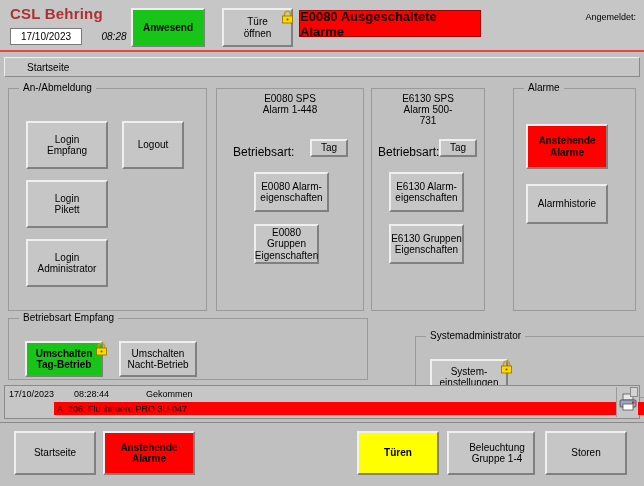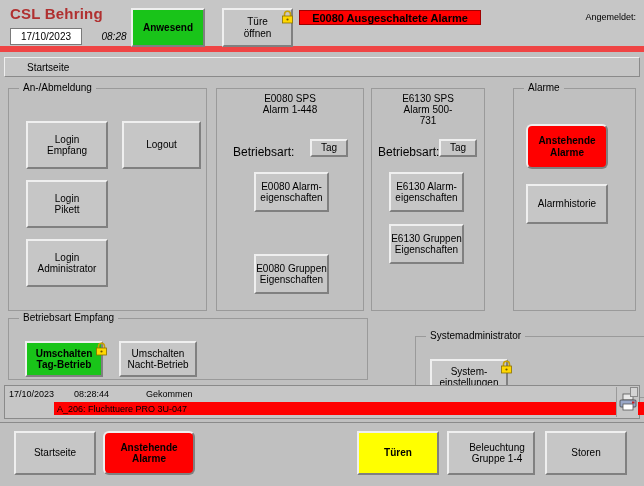--- a/index.html
+++ b/index.html
@@ -11,21 +11,21 @@
     font-size: 11px;
     color: #000;
     overflow: hidden;
   }
   .screen { position: relative; width: 644px; height: 486px; }
 
   
   .topbar {
     position: absolute; left:0; top:0; width:644px; height:52px;
     background: #c6c6c6;
-    border-bottom: 6px solid #ef4444;
+    border-bottom: 2px solid #ef4444;
   }
   .app-title {
     position:absolute; left:10px; top:5px;
     font-size: 15px; font-weight: bold; color:#b03030;
     letter-spacing: 0.2px;
   }
   .datebox {
     position:absolute; left:10px; top:28px;
     width:72px; height:17px;
     background:#fff; border:1px solid #7a7a7a;
@@ -45,41 +45,41 @@
     border-bottom:2px solid #808080;
     text-align:center;
     font-size:10px;
     color:#000;
     display:flex; align-items:center; justify-content:center;
     line-height:1.15;
     cursor:pointer;
     white-space:pre-line;
   }
   .btn.green { background:#19c419; }
-  .btn.red { background:#ff0000; color:#000; font-weight:bold;border-radius:6px; }
+  .btn.red { background:#ff0000; color:#000; font-weight:bold; }
   .btn.yellow { background:#ffff00; }
 
   .btn-anwesend {
     position:absolute; left:131px; top:8px; width:74px; height:39px;
     font-weight:bold;
   }
   .btn-tuer {
     position:absolute; left:222px; top:8px; width:71px; height:39px;
   }
   .lock {
     position:absolute;
     width:13px; height:14px;
   }
   .lock svg { display:block; }
   .lock-tuer { left:281px; top:10px; }
 
   .alarmbar {
-    position:absolute; left:299px; top:10px; width:182px; height:15px;
+    position:absolute; left:299px; top:10px; width:182px; height:27px;
     background:#ff0000; border:1px solid #a00000;
-    font-size:11px; font-weight:bold; color:#000;
+    font-size:13px; font-weight:bold; color:#000;
     display:flex; align-items:center; justify-content:center;
   }
   .angemeldet {
     position:absolute; right:8px; top:12px;
     font-size:9px; color:#000;
   }
 
   
   .tabstrip {
     position:absolute; left:4px; top:57px; width:636px; height:20px;
@@ -113,30 +113,30 @@
   .grp-e0080 { left:216px; top:88px; width:148px; height:223px;padding-left:48px; }
   .grp-e6130 { left:371px; top:88px; width:114px; height:223px; }
   .grp-alarme { left:513px; top:88px; width:123px; height:223px; }
   .grp-betriebsart { left:8px; top:318px; width:360px; height:62px; }
   .grp-sysadmin { left:375px; top:336px; width:289px; height:62px;margin-left:40px; }
 
   .title-multiline { white-space:pre-line; text-align:center; }
 
   
   .b-login-empfang { position:absolute; left:17px; top:32px; width:82px; height:48px; }
-  .b-logout        { position:absolute; left:113px; top:32px; width:79px; height:48px; }
+  .b-logout        { position:absolute; left:113px; top:32px; width:62px; height:48px; }
   .b-login-pikett  { position:absolute; left:17px; top:91px; width:82px; height:48px; }
   .b-login-admin   { position:absolute; left:17px; top:150px; width:82px; height:48px; }
 
   
   .lbl-betriebsart { position:absolute; font-size:12px; }
   .e0080-betriebsart-lbl { left:16px; top:56px; }
   .e0080-tag { position:absolute; left:93px; top:50px; width:38px; height:18px; font-size:10px; }
   .b-e0080-alarmeig { position:absolute; left:37px; top:83px; width:75px; height:40px; }
-  .b-e0080-gruppen  { position:absolute; left:37px; top:135px; width:75px; height:40px;margin-top:30px; }
+  .b-e0080-gruppen  { position:absolute; left:37px; top:135px; width:65px; height:40px; }
   .b-e0080-aus      { position:absolute; left:37px; top:187px; width:75px; height:32px; }
 
   
   .e6130-betriebsart-lbl { left:6px; top:56px; }
   .e6130-tag { position:absolute; left:67px; top:50px; width:38px; height:18px; font-size:10px; }
   .b-e6130-alarmeig { position:absolute; left:17px; top:83px; width:75px; height:40px; }
   .b-e6130-gruppen  { position:absolute; left:17px; top:135px; width:75px; height:40px; }
 
   
   .b-anstehende { position:absolute; left:12px; top:35px; width:82px; height:45px; }

